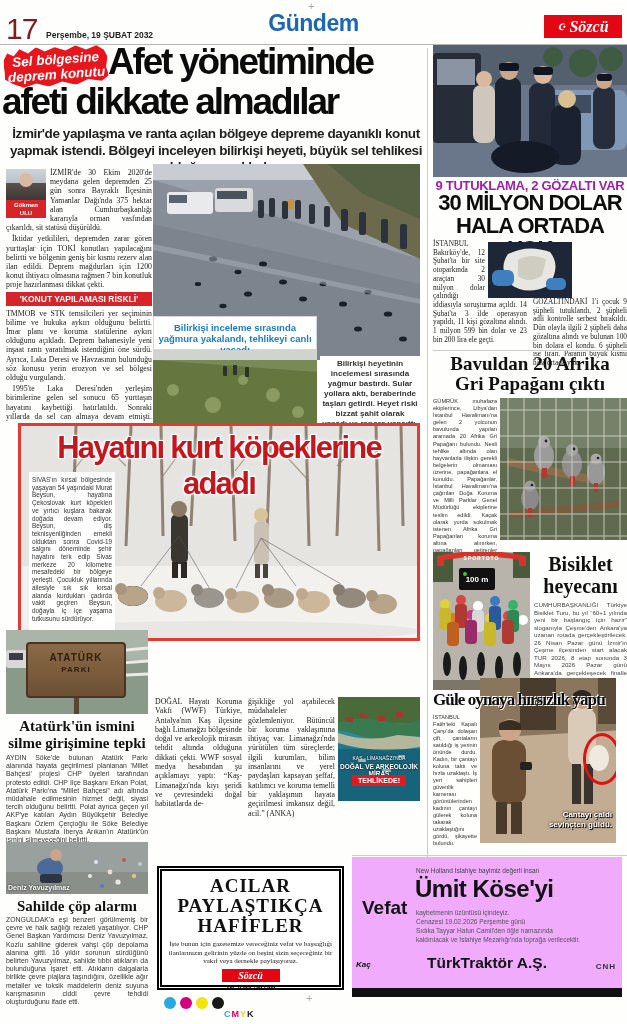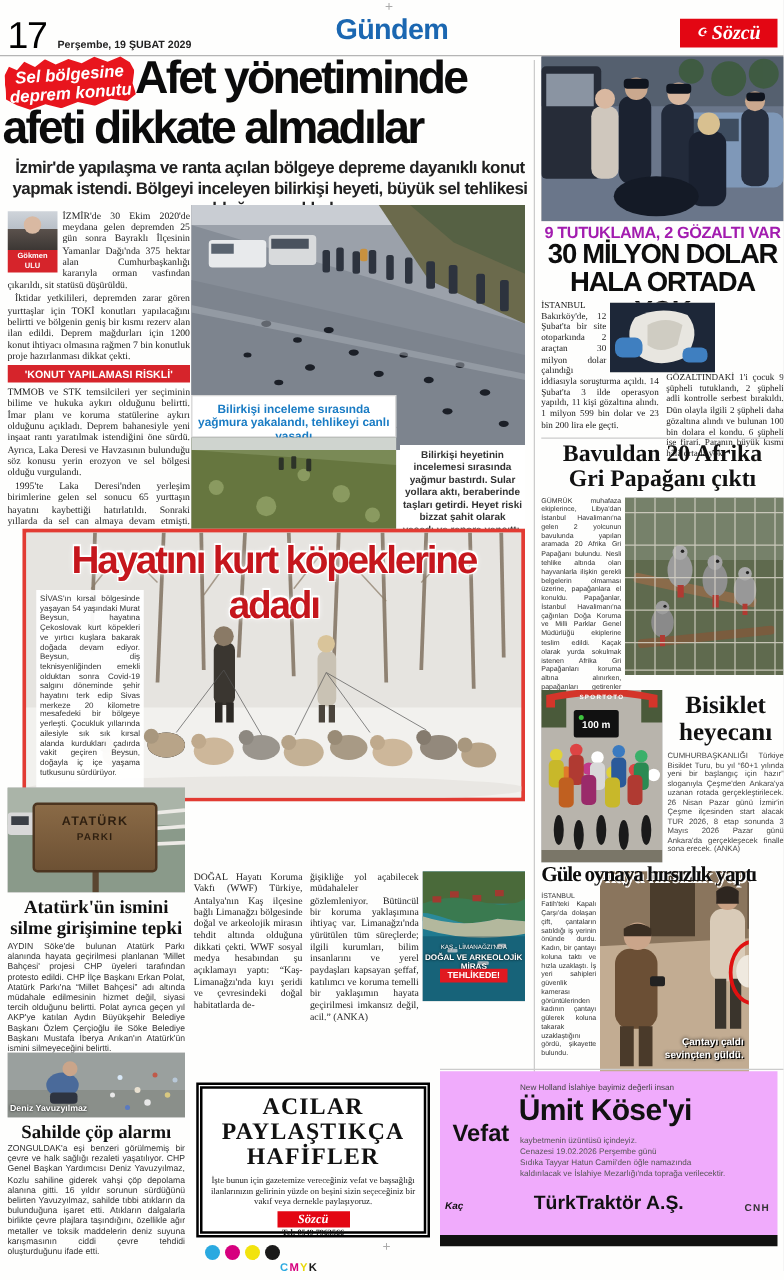--- a/index.html
+++ b/index.html
@@ -5,21 +5,21 @@
   html,body{margin:0;padding:0;background:#e9e9e9;}
   #page{position:relative;width:627px;height:1024px;margin:0 auto;background:#fefefd;overflow:hidden;
         font-family:"Liberation Serif",serif;color:#1a1a1a;}
   .abs{position:absolute;}
   .ctr{text-align:center;}
   .just{text-align:justify;}
   .photo{overflow:hidden;background:#bbb;}
   svg{display:block;}
 
   
-  .pageno{left:6px;top:12px;font:300 30px "Liberation Sans",sans-serif;color:#000000;letter-spacing:-1px;}
+  .pageno{left:6px;top:12px;font:300 30px "Liberation Sans",sans-serif;color:#7f1d1d;letter-spacing:-1px;}
   .pagedate{left:46px;top:30px;font:bold 8.5px "Liberation Sans",sans-serif;color:#222;}
   .section-title{left:0;right:0;top:10px;font:800 23px "Liberation Sans",sans-serif;color:#1b67b1;text-align:center;letter-spacing:-0.5px;}
   .brandbox{right:5px;top:15px;width:78px;height:23px;background:#e30613;color:#fff;
             font:italic 800 16px "Liberation Serif",serif;text-align:center;line-height:23px;}
   .brandbox .flag{font-size:9px;vertical-align:2px;}
   .hrule{height:1px;background:#b5b5b5;}
   .regmark{color:#aaa;font:11px "Liberation Sans",sans-serif;}
 
   
   .badge{left:4px;top:46px;width:104px;height:40px;background:#e8151d;transform:rotate(-4deg);
@@ -95,21 +95,21 @@
   .parrots-photo{left:500px;top:398px;width:127px;height:142px;}
   .cycling-photo{left:433px;top:552px;width:97px;height:138px;}
   .cyc-sign{left:26px;top:16px;width:36px;height:22px;background:#111;color:#fff;font:bold 8px/11px "Liberation Sans",sans-serif;text-align:center;padding-top:6px;box-sizing:border-box;border-radius:2px;}
   .cyc-sign i{position:absolute;left:4px;top:4px;width:4px;height:4px;border-radius:50%;background:#3ec43e;}
   .cyc-arch-label{left:0;right:0;top:3px;text-align:center;color:#fff;font:bold 5px "Liberation Sans",sans-serif;letter-spacing:1px;}
   .bis-hl{left:534px;top:553px;width:93px;text-align:center;font:bold 20px/22px "Liberation Serif",serif;color:#111;}
   .bis-body{left:534px;top:601px;width:93px;font:6.2px/7.5px "Liberation Sans",sans-serif;color:#444;text-align:justify;}
   .theft-hl{left:433px;top:690px;width:194px;font:bold 17px "Liberation Serif",serif;letter-spacing:-0.9px;color:#0d0d0d;z-index:5;
             text-shadow:1px 1px 0 #fff,-1px -1px 0 #fff;white-space:nowrap;}
   .theft-body{left:433px;top:714px;width:44px;font:5.6px/7px "Liberation Sans",sans-serif;color:#333;text-align:justify;}
-  .theft-photo{left:480px;top:697px;width:119px;height:165px;}
+  .theft-photo{left:480px;top:678px;width:136px;height:165px;}
   .theft-circle{left:103px;top:55px;width:32px;height:46px;border:3px solid #e01111;border-radius:50%;}
   .theft-cap{right:4px;bottom:14px;width:70px;text-align:right;color:#fff;font:bold 8px/9.5px "Liberation Sans",sans-serif;text-shadow:0 0 3px #000,1px 1px 0 #000;}
 
   
   .acilar{left:157px;top:866px;width:187px;height:124px;border:5px double #000;box-sizing:border-box;background:#fff;
           text-align:center;padding-top:5px;}
   .acilar .big{font:bold 19px/20px "Liberation Serif",serif;letter-spacing:1px;color:#111;text-align:center;}
   .acilar .txt{font:7px/8.6px "Liberation Serif",serif;color:#222;margin-top:4px;}
   .acilar .minibrand{width:58px;height:13px;background:#e30613;color:#fff;font:italic 800 10px/13px "Liberation Serif",serif;margin:3px auto 0 auto;}
   .acilar .tel{font:bold 6.5px "Liberation Serif",serif;color:#111;margin-top:1px;}
@@ -129,21 +129,21 @@
   .cmyk-dots i{display:inline-block;width:12px;height:12px;border-radius:50%;margin-right:4px;}
   .cmyk-label{left:192px;top:1009px;font:bold 9px "Liberation Sans",sans-serif;letter-spacing:1px;margin-left:32px;}
 </style>
 </head>
 <body>
 
 <div id="page">
 
   <div class="abs regmark" style="left:308px;top:0;">+</div>
   <div class="abs pageno">17</div>
-  <div class="abs pagedate">Perşembe, 19 ŞUBAT 2029</div>
+  <div class="abs pagedate">Perşembe, 19 ŞUBAT 2032</div>
   <div class="abs section-title">Gündem</div>
   <div class="abs brandbox"><span class="flag">☪</span> <span>Sözcü</span></div>
   <div class="abs hrule" style="left:0;top:44px;width:627px;"></div>
 
   <div class="abs badge">
     <div>Sel bölgesine</div>
     <div>deprem konutu</div>
   </div>
   <div class="abs hl1">Afet yönetiminde</div>
   <div class="abs hl2">afeti dikkate almadılar</div>

